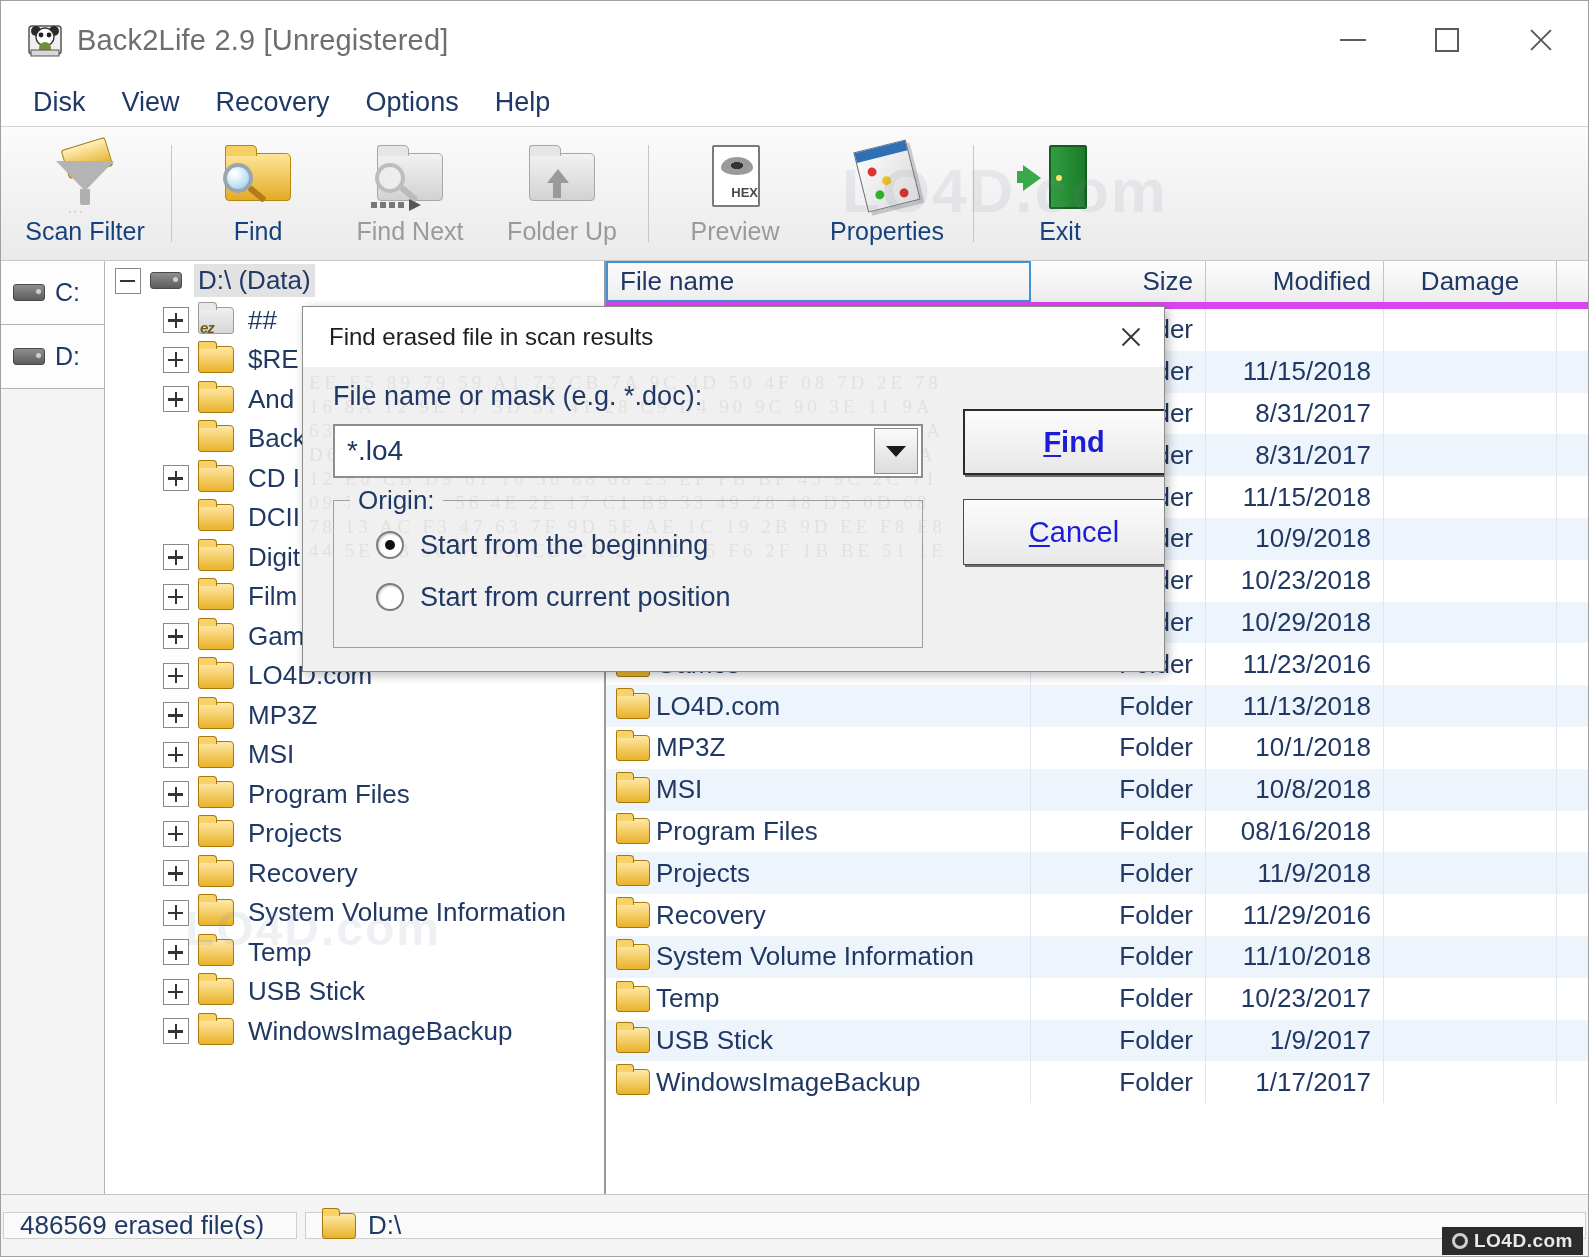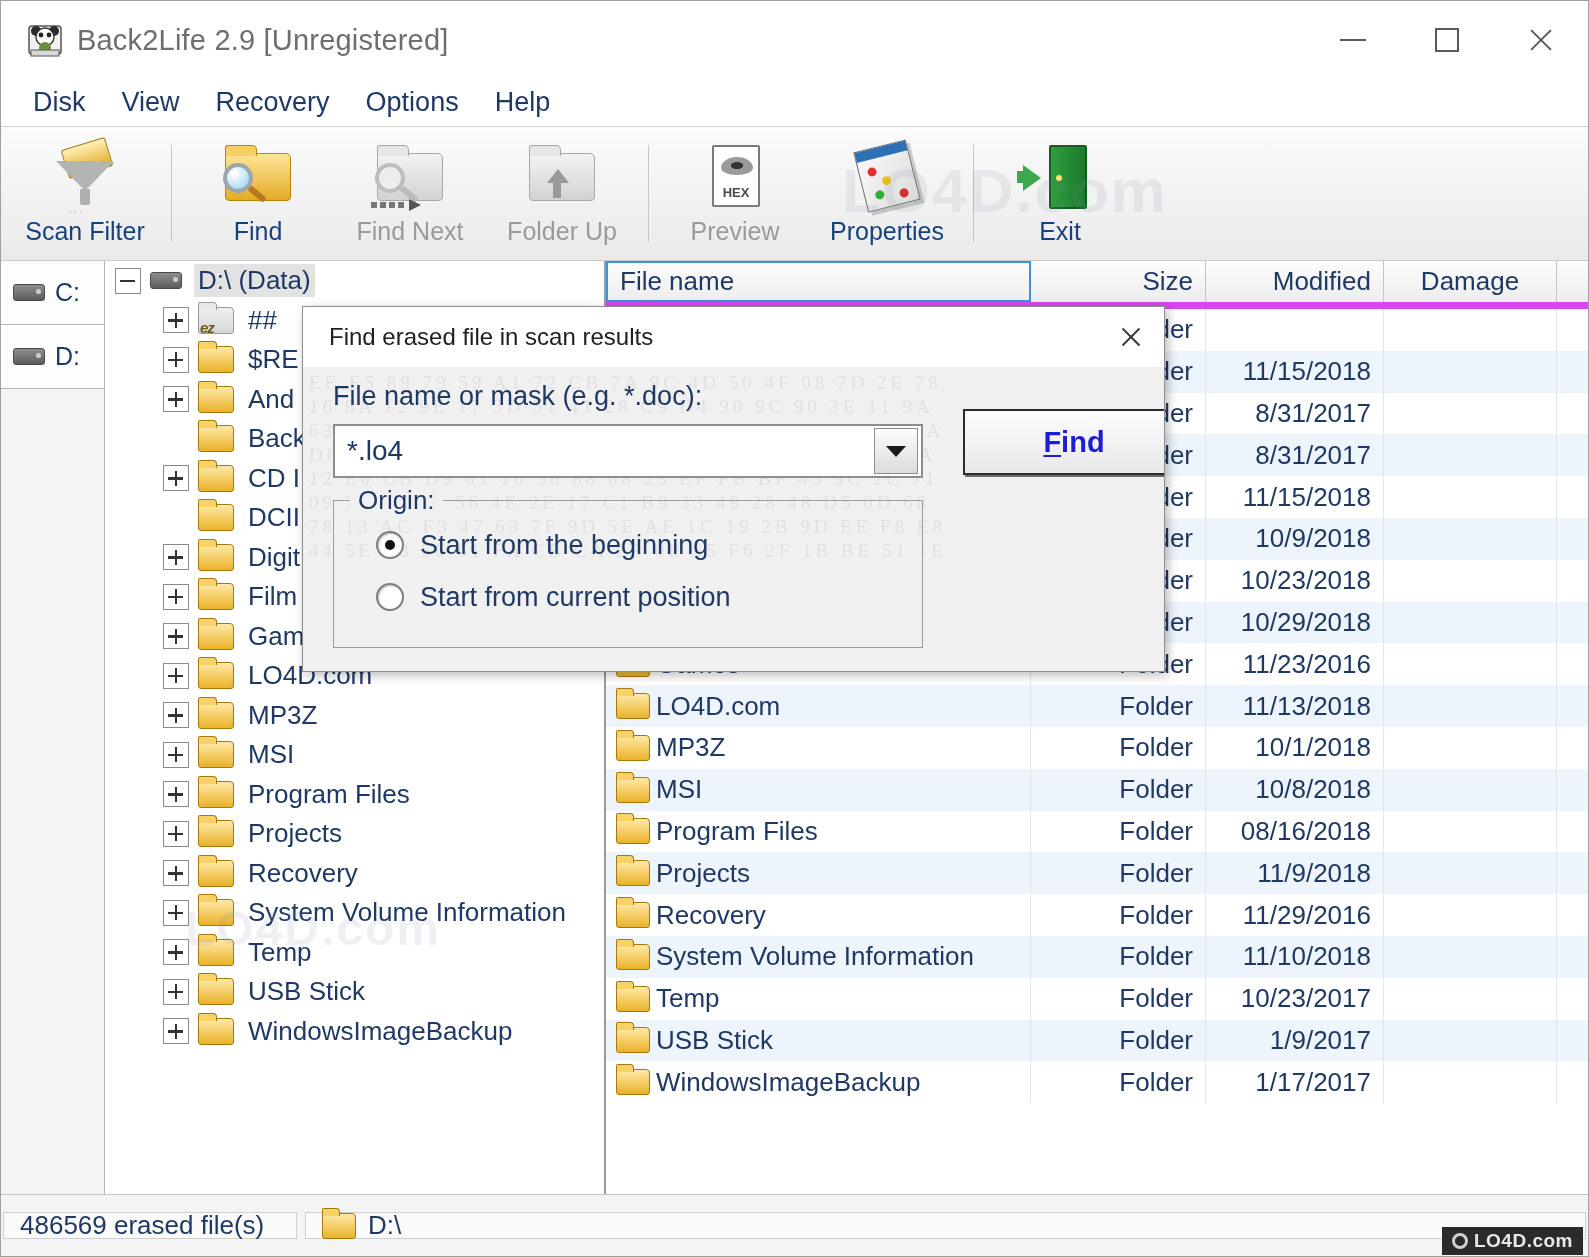--- a/index.html
+++ b/index.html
@@ -145,21 +145,21 @@
   .hexcard {
     position:absolute; left:20px; top:8px; width:48px; height:62px;
     background:#fff; border:2px solid #7a7a7a; border-radius:2px;
   }
   .hexcard .eye {
     position:absolute; left:7px; top:10px; width:32px; height:18px;
     border-radius:50%/60% 60% 40% 40%;
     background:radial-gradient(ellipse at 50% 48%,#333 0 26%,#9a9a9a 27% 100%);
   }
   .hexcard .hx {
-    position:absolute; left:0; right:0; bottom:5px; text-align:center;
+    position:absolute; left:0; right:0; bottom:5px; text-align:right;
     font-size:13px; font-weight:bold; color:#4a4a4a; font-family:"Liberation Sans",sans-serif;
   }
   .props {
     position:absolute; left:16px; top:8px; width:54px; height:62px;
     background:linear-gradient(135deg,#fdfdfd,#d9d9d9);
     border:1.5px solid #6c6c6c; transform:rotate(-14deg);
     box-shadow:3px 4px 0 rgba(0,0,0,.18);
   }
   .props:before {
     content:""; position:absolute; left:0; top:0; right:0; height:10px;
@@ -909,20 +909,23 @@
             <i class="rb"></i>
             <span>Start from current position</span>
           </div>
         </div>
       </div>
 
       <div class="dlg-right">
         <div class="dbtn default">
           <span><u>F</u>ind</span>
         </div>
+        <div class="dbtn">
+          <span><u>C</u>ancel</span>
+        </div>
       </div>
     </div>
   </div>
 </div>
 
 <div class="wmk2">
   <i></i>
   <span>LO4D.com</span>
 </div>
 

